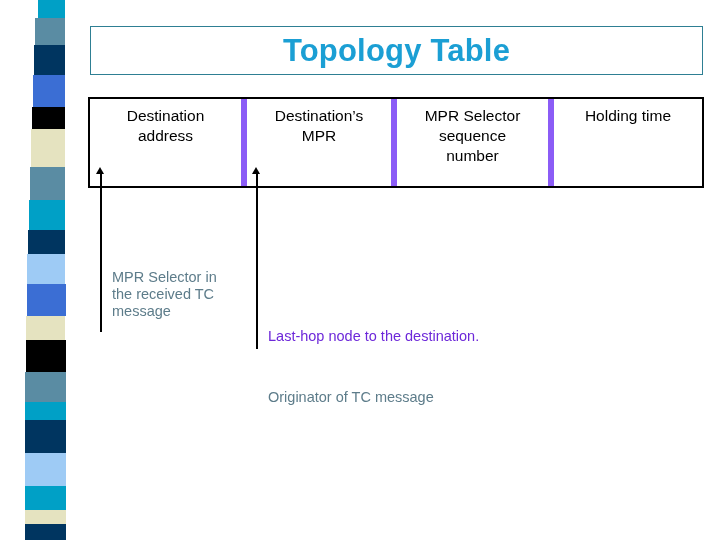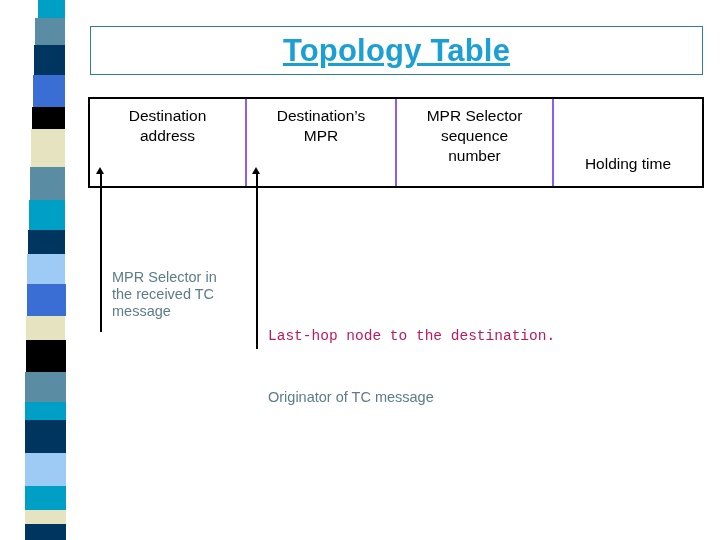--- a/index.html
+++ b/index.html
@@ -62,24 +62,24 @@
     width: 616px;
     height: 91px;
     border: 2px solid #000000;
     box-sizing: border-box;
     background: #ffffff;
     display: flex;
   }
   .tcol {
     position: relative;
     box-sizing: border-box;
-    border-right: 2px solid #8b5cf6;
+    border-right: 6px solid #8b5cf6;
     height: 100%;
   }
-  .tcol:last-child { border-right: none; margin-top: 48px; }
+  .tcol:last-child { border-right: none; }
   .tcol-0 { width: 157px; }
   .tcol-1 { width: 150px; padding-left: 48px; }
   .tcol-2 { width: 157px; }
   .tcol-3 { width: 148px; }
 
   .tcol-label {
     position: absolute;
     left: 0;
     right: 0;
     top: 7px;
@@ -145,21 +145,21 @@
     <div class="stripe-band" style="background: rgb(90, 140, 163); left: 25px; top: 372px; width: 41px; height: 30px;"></div>
     <div class="stripe-band" style="background: rgb(0, 160, 198); left: 25px; top: 402px; width: 41px; height: 18px;"></div>
     <div class="stripe-band" style="background: rgb(0, 53, 96); left: 25px; top: 420px; width: 41px; height: 33px;"></div>
     <div class="stripe-band" style="background: rgb(158, 203, 245); left: 25px; top: 453px; width: 41px; height: 33px;"></div>
     <div class="stripe-band" style="background: rgb(0, 160, 198); left: 25px; top: 486px; width: 41px; height: 24px;"></div>
     <div class="stripe-band" style="background: rgb(229, 227, 192); left: 25px; top: 510px; width: 41px; height: 14px;"></div>
     <div class="stripe-band" style="background: rgb(0, 53, 96); left: 25px; top: 524px; width: 41px; height: 16px;"></div>
   </div>
 
 <div id="title-box" style="border-color: rgb(46, 127, 147);">
-  <div id="title-text" style="color: rgb(27, 159, 212); text-decoration: underline;">Topology Table</div>
+  <div id="title-text" style="color: rgb(27, 159, 212);">Topology Table</div>
 </div>
 
 <div id="topology-table">
   <div class="tcol tcol-0">
     <div class="tcol-label">Destination
 address</div>
   </div>
   <div class="tcol tcol-1">
     <div class="tcol-label">Destination’s
 MPR</div>
@@ -177,15 +177,15 @@
 <div class="leader-head" id="leader-1-head"></div>
 <div class="leader" id="leader-1"></div>
 
 <div class="leader-head" id="leader-2-head"></div>
 <div class="leader" id="leader-2"></div>
 
 <div class="annotation" id="annot-mpr-selector" style="color: rgb(93, 124, 138);">MPR Selector in
 the received TC
 message</div>
 
-<div class="annotation" id="annot-last-hop" style="color: #be185d; font-family: Liberation Mono, monospace;">Last-hop node to the destination.</div>
+<div class="annotation" id="annot-last-hop" style="color: #6d28d9;">Last-hop node to the destination.</div>
 
 <div class="annotation" id="annot-originator" style="color: rgb(93, 124, 138); margin-top: 28px;">Originator of TC message</div>
 
 </body></html>

